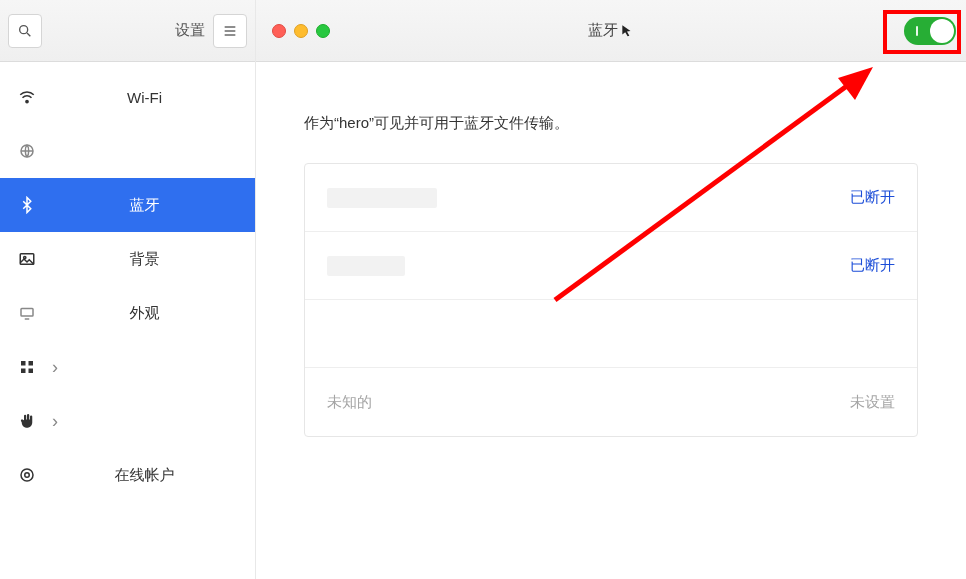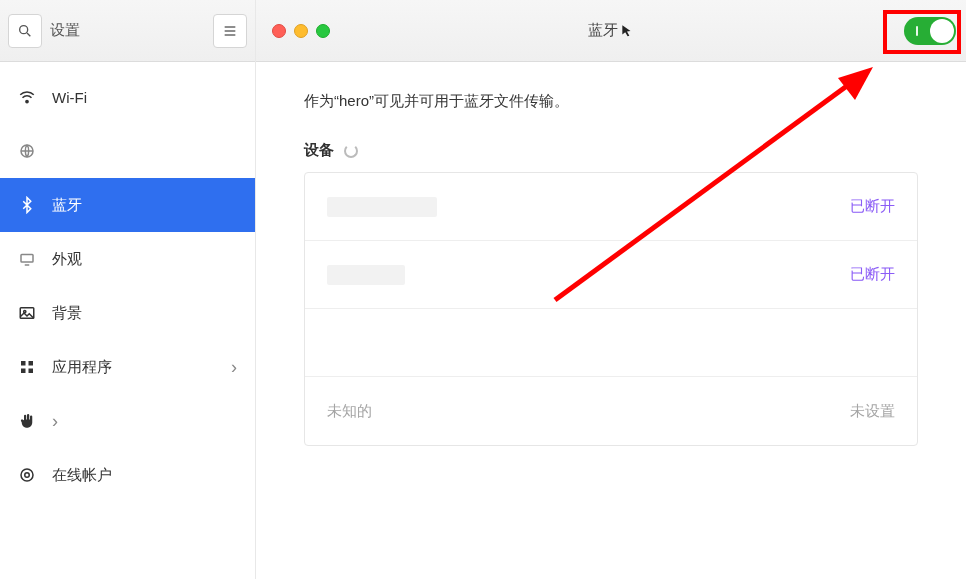--- a/index.html
+++ b/index.html
@@ -37,32 +37,33 @@
     border: 1px solid #d5d5d5;
     border-radius: 4px;
     background: #fff;
     display: flex;
     align-items: center;
     justify-content: center;
     cursor: pointer;
   }
   .sidebar-title {
     flex: 1;
-    text-align: left;
+    text-align: right;
     color: #555;
   }
   .sidebar-list { flex: 1; overflow-y: auto; padding-top: 8px; }
   .sidebar-item {
     height: 54px;
     display: flex;
     align-items: center;
     padding: 0 18px;
     gap: 16px;
     cursor: pointer;
     color: #333;
+    text-align: center;
   }
   .sidebar-item.active {
     background: #2f6fef;
     color: #fff;
   }
   .sidebar-item .icon {
     width: 18px;
     display: flex;
     align-items: center;
     justify-content: center;
@@ -113,21 +114,21 @@
     background: #fff;
     border-radius: 50%;
   }
   .toggle-notch {
     position: absolute;
     left: 12px; top: 9px;
     width: 2px; height: 10px;
     background: rgba(255,255,255,0.9);
     border-radius: 1px;
   }
-  .content { flex: 1; padding: 30px 48px; overflow: auto; }
+  .content { flex: 1; padding: 52px 48px; overflow: auto; }
   .visibility-text { color: #333; margin-bottom: 30px; }
   .section-label {
     font-weight: 600;
     display: flex;
     align-items: center;
     gap: 10px;
     margin-bottom: 12px;
   }
   .spinner {
     width: 14px; height: 14px;
@@ -149,21 +150,21 @@
     min-height: 68px;
   }
   .device-row:last-child { border-bottom: none; align-items: center; }
   .redact {
     background: #f2f2f2;
     border-radius: 2px;
     height: 20px;
   }
   .redact.w1 { width: 110px; }
   .redact.w2 { width: 78px; }
-  .status { color: #8b5cf6; }
+  .status { color: #1d4ed8; }
   .muted { color: #a5a5a5; }
   
   .annotation-box {
     position: absolute;
     top: 10px; right: 5px;
     width: 78px; height: 44px;
     border: 4px solid #ff0000;
     pointer-events: none;
     z-index: 5;
   }
@@ -223,51 +224,50 @@
         <span class="icon">
           <svg class="icon-svg" width="18" height="18" viewBox="0 0 24 24" fill="none" stroke="currentColor" stroke-width="2">
               <path d="M7 7l10 10-5 5V2l5 5L7 17"></path>
             </svg>
         </span>
         <span class="label">蓝牙</span>
       </div>
 
       <div class="sidebar-item">
         <span class="icon">
-          <svg class="icon-svg" width="18" height="18" viewBox="0 0 24 24" fill="none" stroke="#888" stroke-width="2">
-              <rect x="4" y="6" width="16" height="10" rx="1"></rect>
-              <path d="M9 20h6"></path>
-            </svg>
-        </span>
-        <span class="label">外观</span>
-      </div>
-
-      <div class="sidebar-item">
-        <span class="icon">
           <svg class="icon-svg" width="18" height="18" viewBox="0 0 24 24" fill="none" stroke="currentColor" stroke-width="2">
               <rect x="3" y="5" width="18" height="14" rx="1"></rect>
               <circle cx="9" cy="10" r="1.5"></circle>
               <path d="M3 17l5-5 4 4 3-3 6 6"></path>
             </svg>
         </span>
         <span class="label">背景</span>
+      </div>
+
+      <div class="sidebar-item">
+        <span class="icon">
+          <svg class="icon-svg" width="18" height="18" viewBox="0 0 24 24" fill="none" stroke="#888" stroke-width="2">
+              <rect x="4" y="6" width="16" height="10" rx="1"></rect>
+              <path d="M9 20h6"></path>
+            </svg>
+        </span>
+        <span class="label">外观</span>
       </div>
 
 
 
       <div class="sidebar-item">
         <span class="icon">
           <svg class="icon-svg" width="18" height="18" viewBox="0 0 24 24" fill="currentColor">
               <rect x="4" y="4" width="6" height="6"></rect>
               <rect x="14" y="4" width="6" height="6"></rect>
               <rect x="4" y="14" width="6" height="6"></rect>
               <rect x="14" y="14" width="6" height="6"></rect>
             </svg>
         </span>
-        <span class="label">应用程序</span>
         <span class="chevron">›</span>
       </div>
 
       <div class="sidebar-item">
         <span class="icon">
           <svg class="icon-svg" width="18" height="18" viewBox="0 0 24 24" fill="currentColor">
               <path d="M8 11V5a1.5 1.5 0 0 1 3 0v5h1V4a1.5 1.5 0 0 1 3 0v6h1V6a1.5 1.5 0 0 1 3 0v8c0 4-3 7-7 7s-7-3-7-7l-1-2a1.5 1.5 0 0 1 2-2l2 1z"></path>
             </svg>
         </span>
         <span class="chevron">›</span>
@@ -301,24 +301,20 @@
       </div>
       <div class="toggle-wrap">
         <div class="toggle-notch"></div>
         <div class="toggle-knob"></div>
       </div>
     </div>
 
     <div class="content">
       <div class="visibility-text">作为“hero”可见并可用于蓝牙文件传输。</div>
 
-      <div class="section-label">
-        <span>设备</span>
-        <span class="spinner"></span>
-      </div>
 
       <div class="device-list">
         <div class="device-row">
           <span class="redact w1"></span>
           <span class="status">已断开</span>
         </div>
         <div class="device-row">
           <span class="redact w2"></span>
           <span class="status">已断开</span>
         </div>

